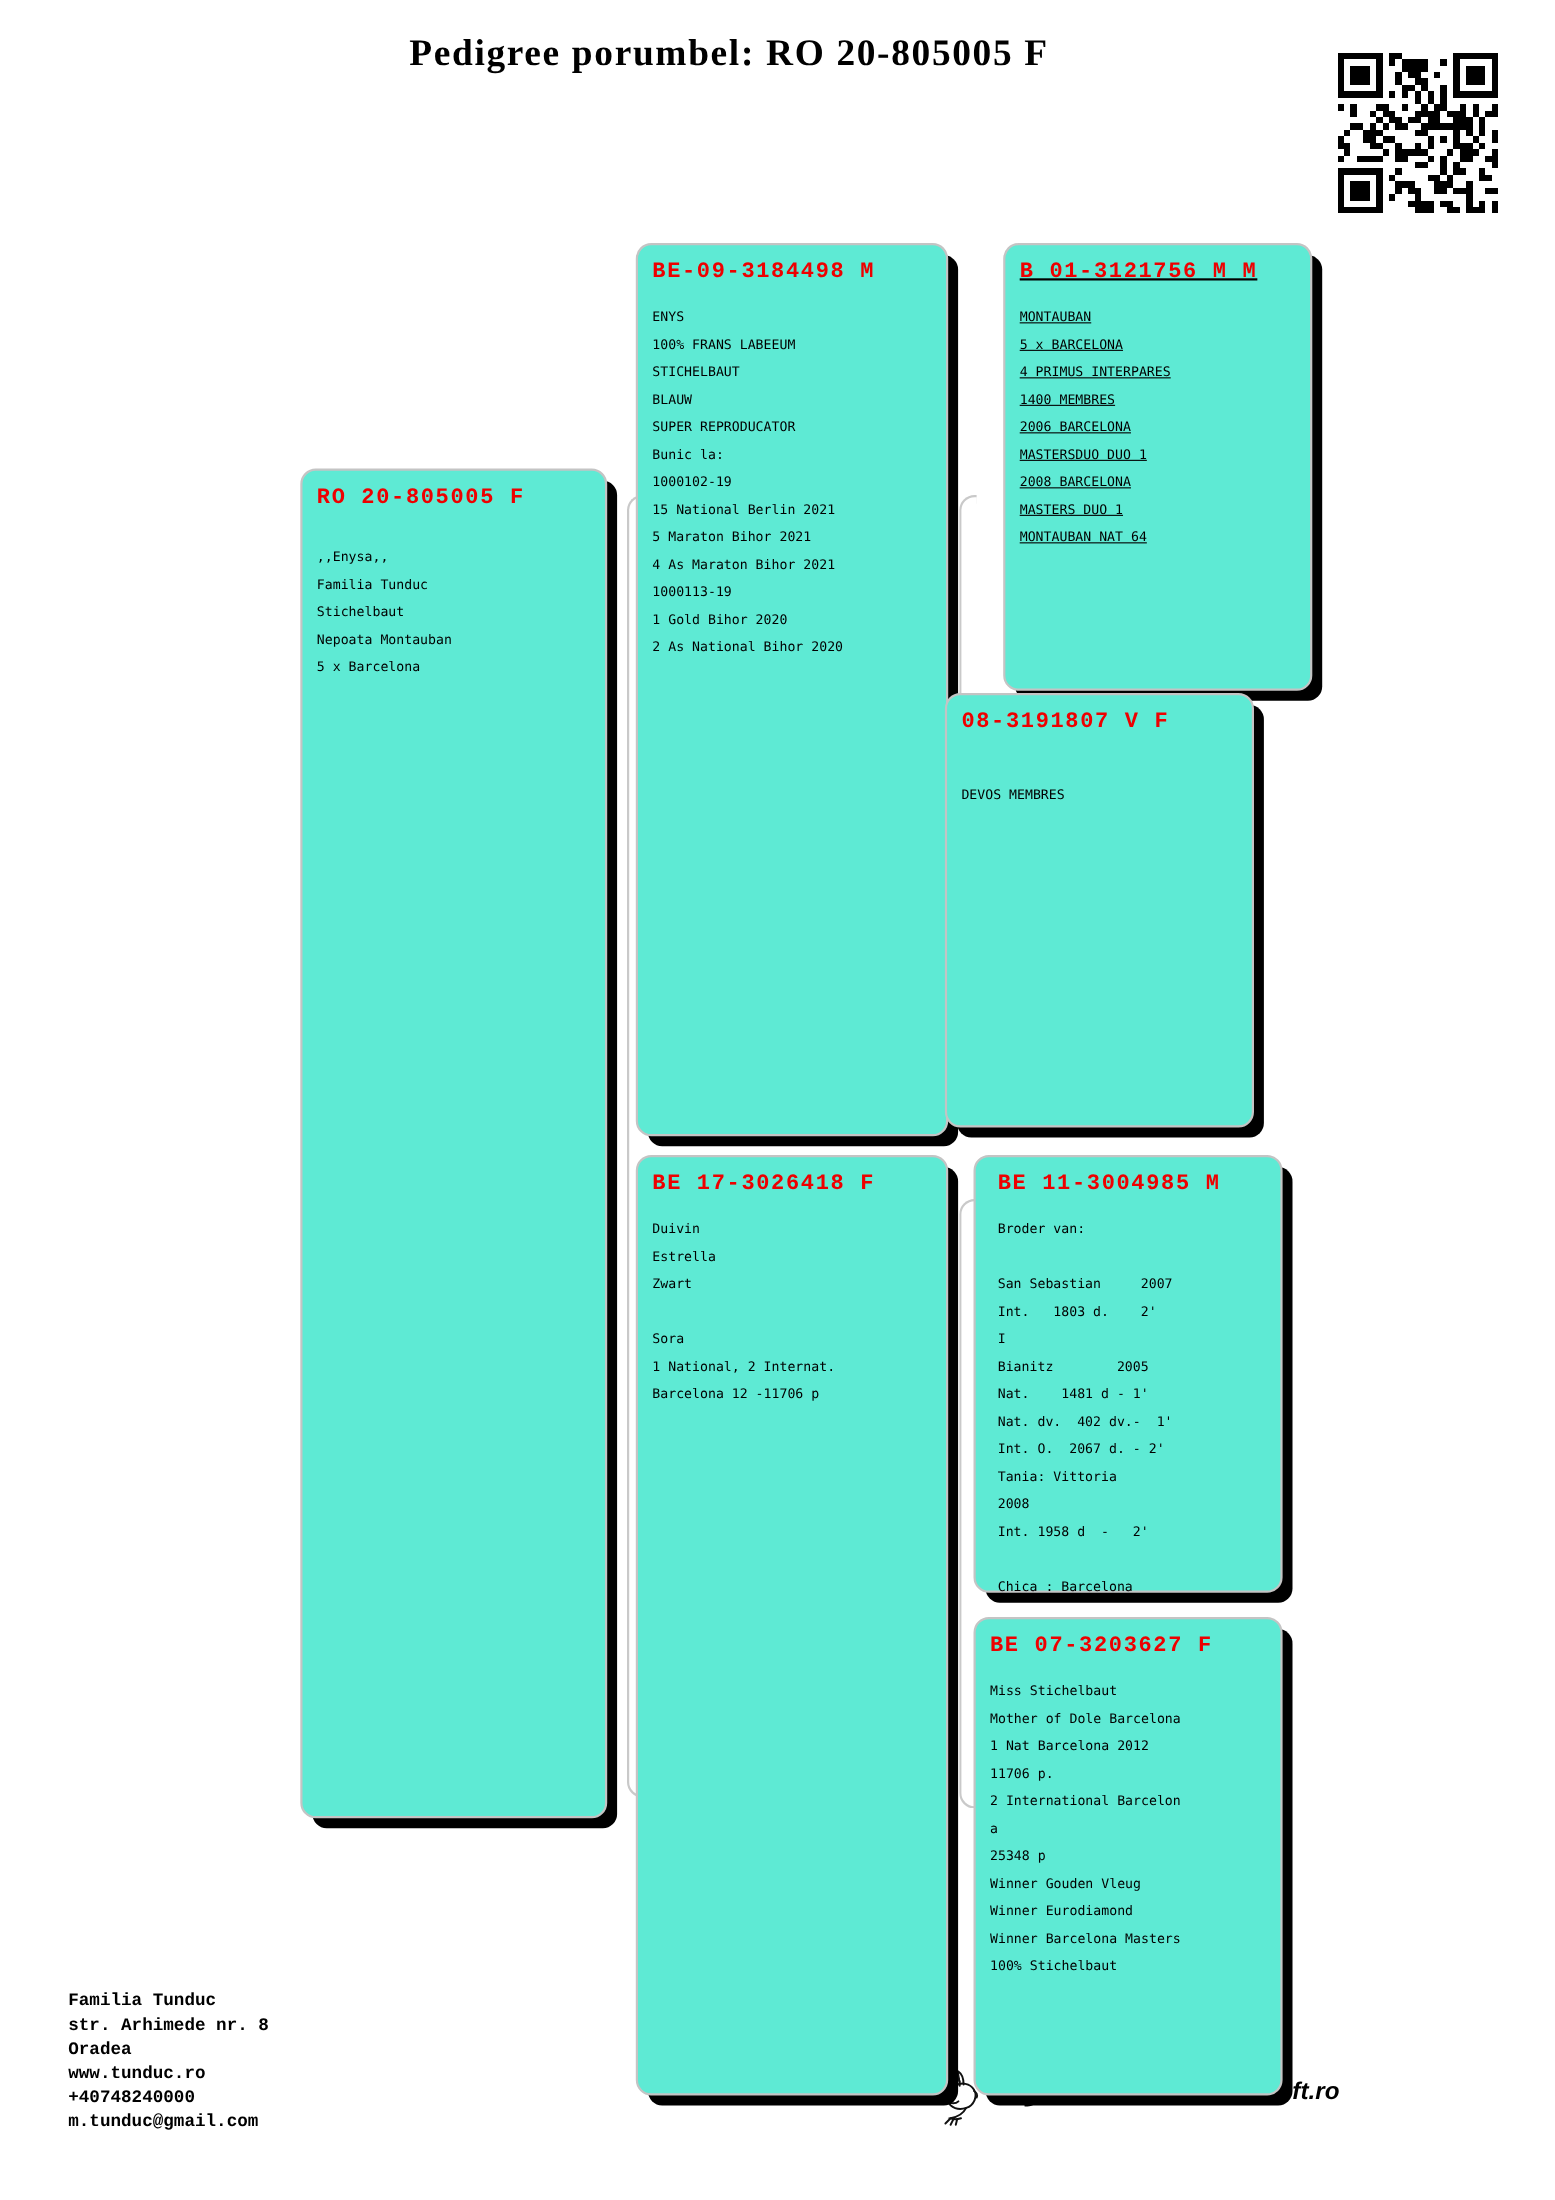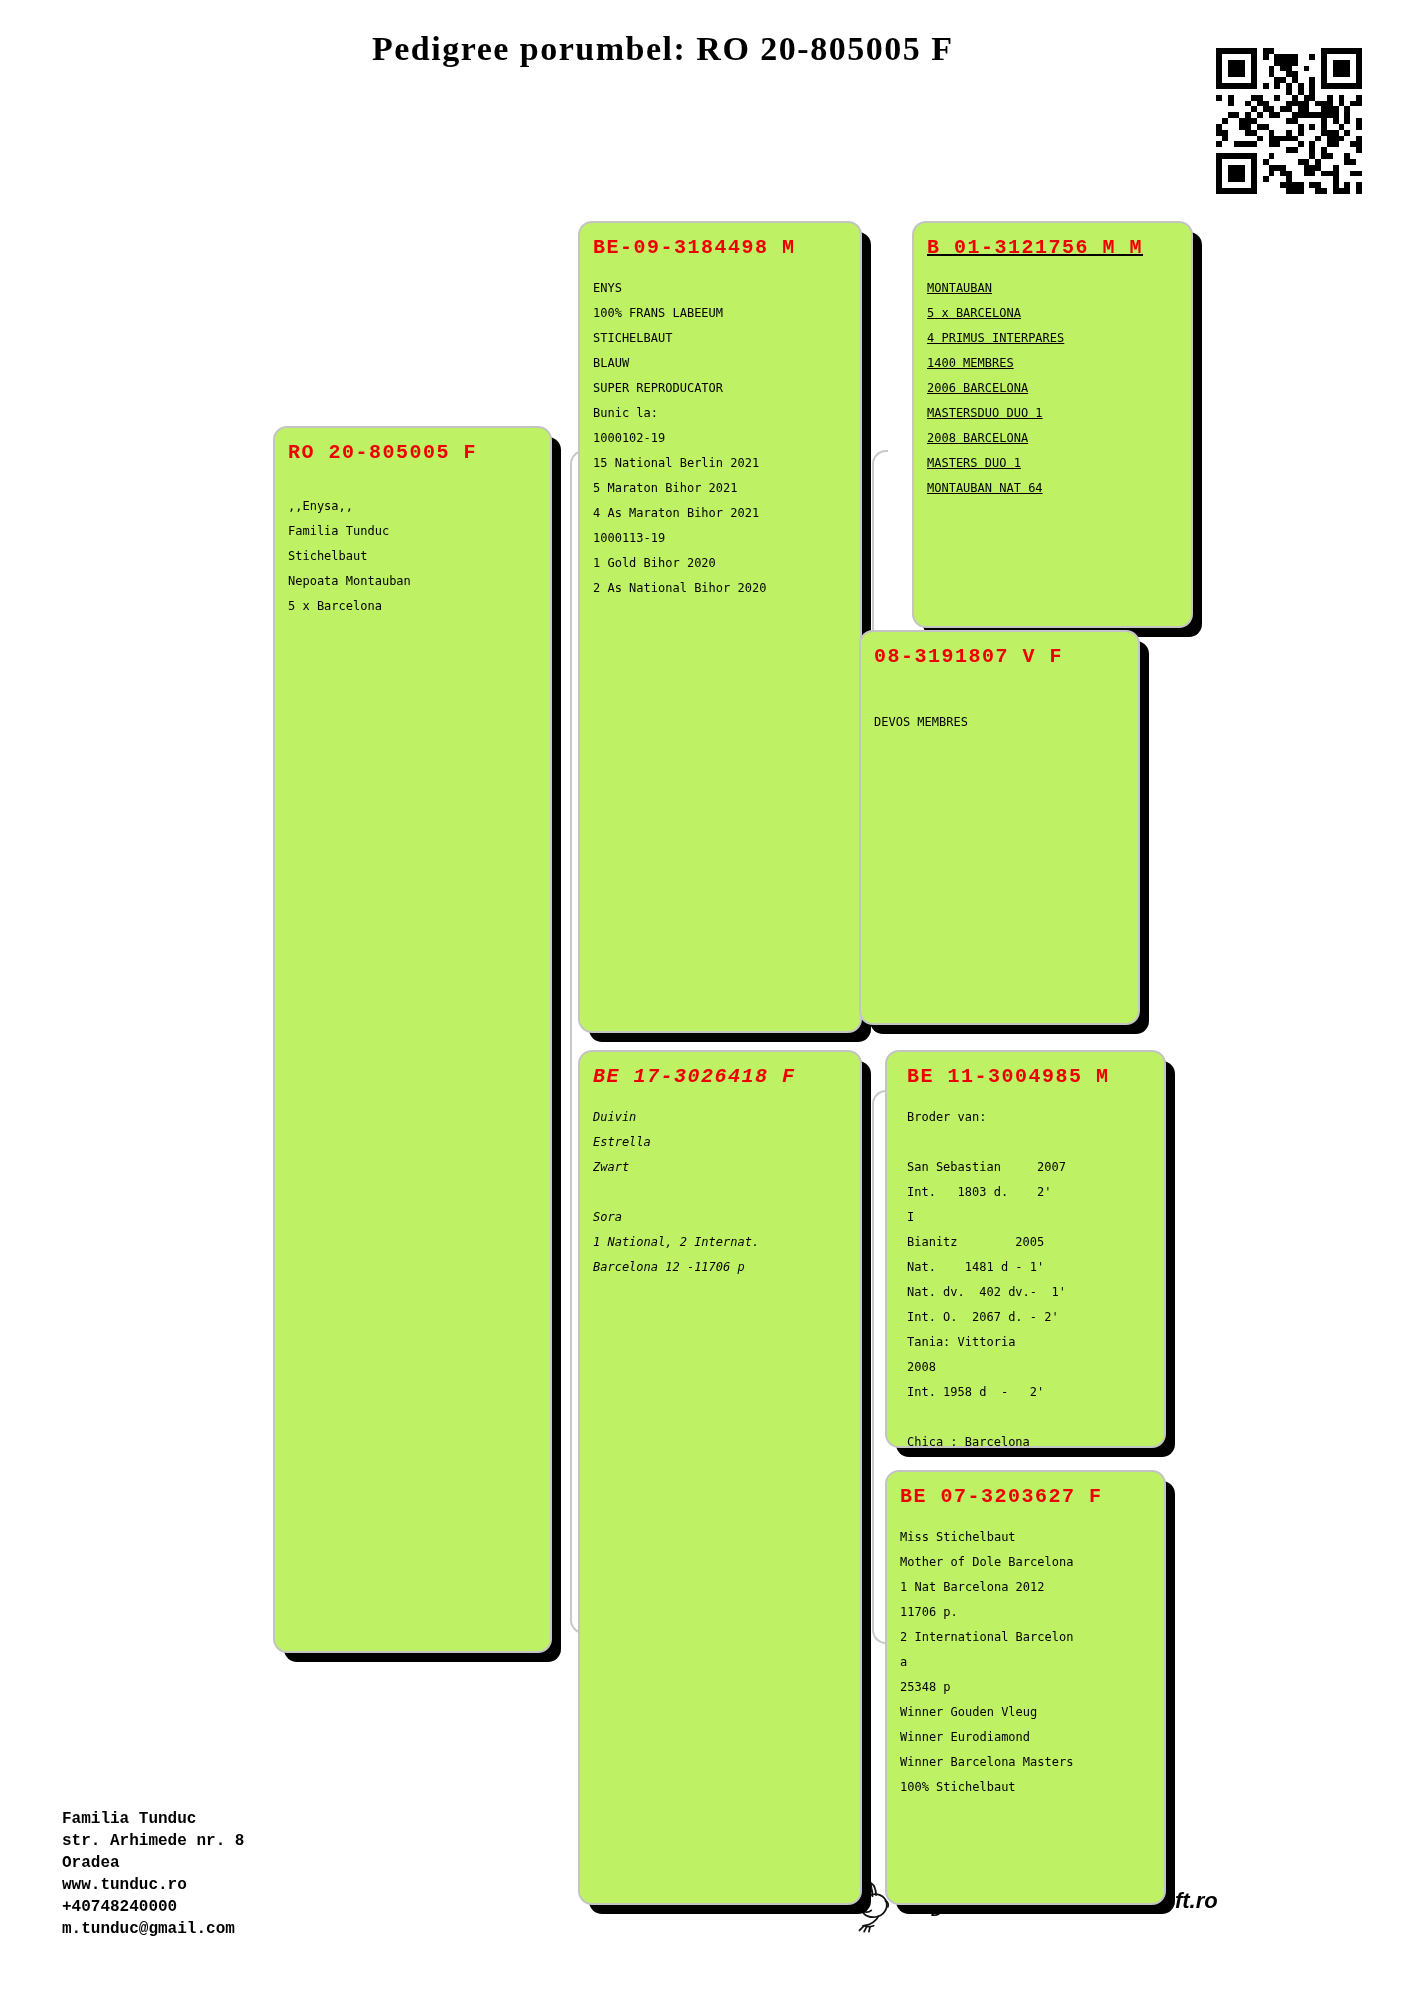--- a/index.html
+++ b/index.html
@@ -11,32 +11,32 @@
       font-size:34px;letter-spacing:1.5px;white-space:pre;color:#000;}
 
   .qr{position:absolute;left:1216px;top:48px;width:146px;height:146px;}
 
   .bracket{position:absolute;border:2px solid #c9c9c9;border-right:none;
       border-radius:14px 0 0 14px;z-index:1;}
   .bracket.child-b{left:570px;top:450px;width:12px;height:1180px;}
   .bracket.father-b{left:872px;top:450px;width:14px;height:558px;}
   .bracket.mother-b{left:872px;top:1090px;width:14px;height:550px;}
 
-  .box{position:absolute;background:#bef264;border:2px solid #c4c4c4;border-radius:14px;
+  .box{position:absolute;background:#5eead4;border:2px solid #c4c4c4;border-radius:14px;
       box-shadow:10px 10px 0 -1px #000;box-sizing:border-box;
       padding:13px 10px 10px 13px;z-index:2;}
   .box-title{font-family:"Liberation Mono",monospace;font-weight:bold;font-size:20px;
       letter-spacing:1.5px;white-space:pre;color:#ee0000;}
   .box-body{margin-top:17px;font-family:"DejaVu Sans Mono",monospace;font-size:12px;
       line-height:25px;white-space:pre;color:#000;}
   .box.child .box-body{margin-top:30px;}
 
   .box.child {left:273px;top:426px;width:279px;height:1227px;}
   .box.father{left:578px;top:221px;width:284px;height:812px;}
-  .box.mother{left:578px;top:1050px;width:284px;height:855px;font-style:italic;}
+  .box.mother{left:578px;top:1050px;width:284px;height:855px;}
   .box.ff    {left:912px;top:221px;width:281px;height:407px;text-decoration:underline;}
   .box.fm    {left:859px;top:630px;width:281px;height:395px;}
   .box.mf    {left:885px;top:1050px;width:281px;height:398px;padding-left:20px;}
   .box.mm    {left:885px;top:1470px;width:281px;height:435px;}
 
   .footer{position:absolute;left:62px;top:1808px;
       font-family:"Liberation Mono",monospace;font-weight:bold;font-size:16px;
       line-height:22px;white-space:pre;color:#000;}
 
   .logo-row{position:absolute;left:852px;top:1880px;display:flex;align-items:flex-start;}

